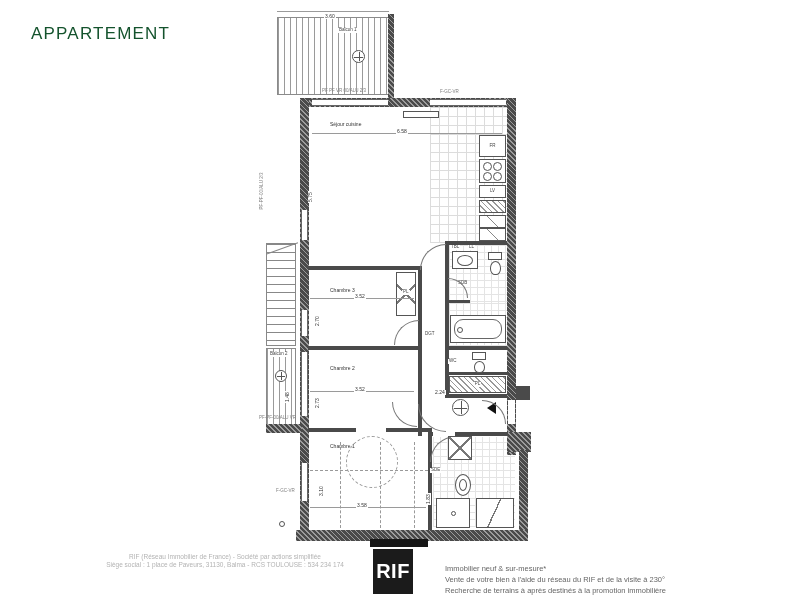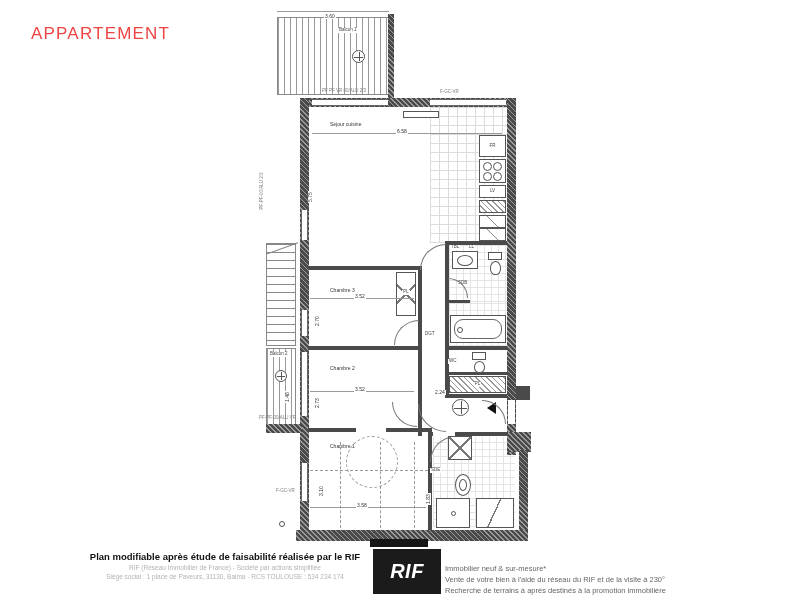--- a/index.html
+++ b/index.html
@@ -1,18 +1,18 @@
 <!DOCTYPE html>
 <html><head>
 <meta charset="utf-8">
 <style>
   html,body{margin:0;padding:0;background:#fff;font-family:"Liberation Sans",sans-serif;}
   #page{position:relative;width:800px;height:600px;background:#fff;overflow:hidden;}
   .a{position:absolute;}
-  .title{font-size:17px;letter-spacing:1.2px;color:#ef4444;}
+  .title{font-size:17px;letter-spacing:1.2px;color:#14532d;}
   
   .wall{background-color:#4a4a4a;background-image:repeating-linear-gradient(45deg,rgba(255,255,255,.45) 0 1px,transparent 1px 3.5px);}
   .iw{background:#4a4a4a;}
   .open{background:#fff;}
   .win{background:#fff;border-top:1px solid #666;border-bottom:1px solid #666;box-sizing:border-box;}
   .winv{background:#fff;border-left:1px solid #666;border-right:1px solid #666;box-sizing:border-box;}
   .deck{background-image:repeating-linear-gradient(90deg,#9a9a9a 0 1px,transparent 1px 6px);border:1px solid #8a8a8a;box-sizing:border-box;}
   .grid{background-image:repeating-linear-gradient(0deg,#dcdcdc 0 1px,transparent 1px 9px),repeating-linear-gradient(90deg,#dcdcdc 0 1px,transparent 1px 9px);}
   .grid2{background-image:repeating-linear-gradient(0deg,#e4e4e4 0 1px,transparent 1px 7px),repeating-linear-gradient(90deg,#e4e4e4 0 1px,transparent 1px 7px);}
   .fix{border:1px solid #555;background:#fff;box-sizing:border-box;}
@@ -211,26 +211,25 @@
   <div class="a fix grid2" style="left:436px;top:498px;width:34px;height:30px;">
       <div class="a circ" style="left:14px;top:12px;width:5px;height:5px;"></div>
     </div>
   <div class="a slope" style="left:476px;top:498px;width:38px;height:30px;"></div>
 
   <div class="a tag" style="left:276px;top:489px;">F-GC-VR</div>
   <div class="a circ" style="left:279px;top:521px;width:6px;height:6px;"></div>
   <div class="a bar" style="left:370px;top:539px;width:58px;height:8px;"></div>
 
   <div class="a f-left" style="left:80px;top:551px;width:290px;">
-    <div class="f-l1">Plan modifiable après étude de faisabilité réalisée par le RIF</div>
     <div class="f-sub">RIF (Réseau Immobilier de France) - Société par actions simplifiée</div>
     <div class="f-sub2">Siège social : 1 place de Paveurs, 31130, Balma - RCS TOULOUSE : 534 234 174</div>
   </div>
 
-  <div class="a logo" style="left:373px;top:549px;width:68px;height:45px;font-style:italic;">RIF</div>
+  <div class="a logo" style="left:373px;top:549px;width:40px;height:45px;">RIF</div>
 
   <div class="a f-right" style="left:445px;top:536px;margin-top:28px;">
     <div>Immobilier neuf &amp; sur-mesure*</div>
     <div>Vente de votre bien à l'aide du réseau du RIF et de la visite à 230°</div>
     <div>Recherche de terrains à après destinés à la promotion immobilière</div>
   </div>
 
 </div>
 
 </body></html>

